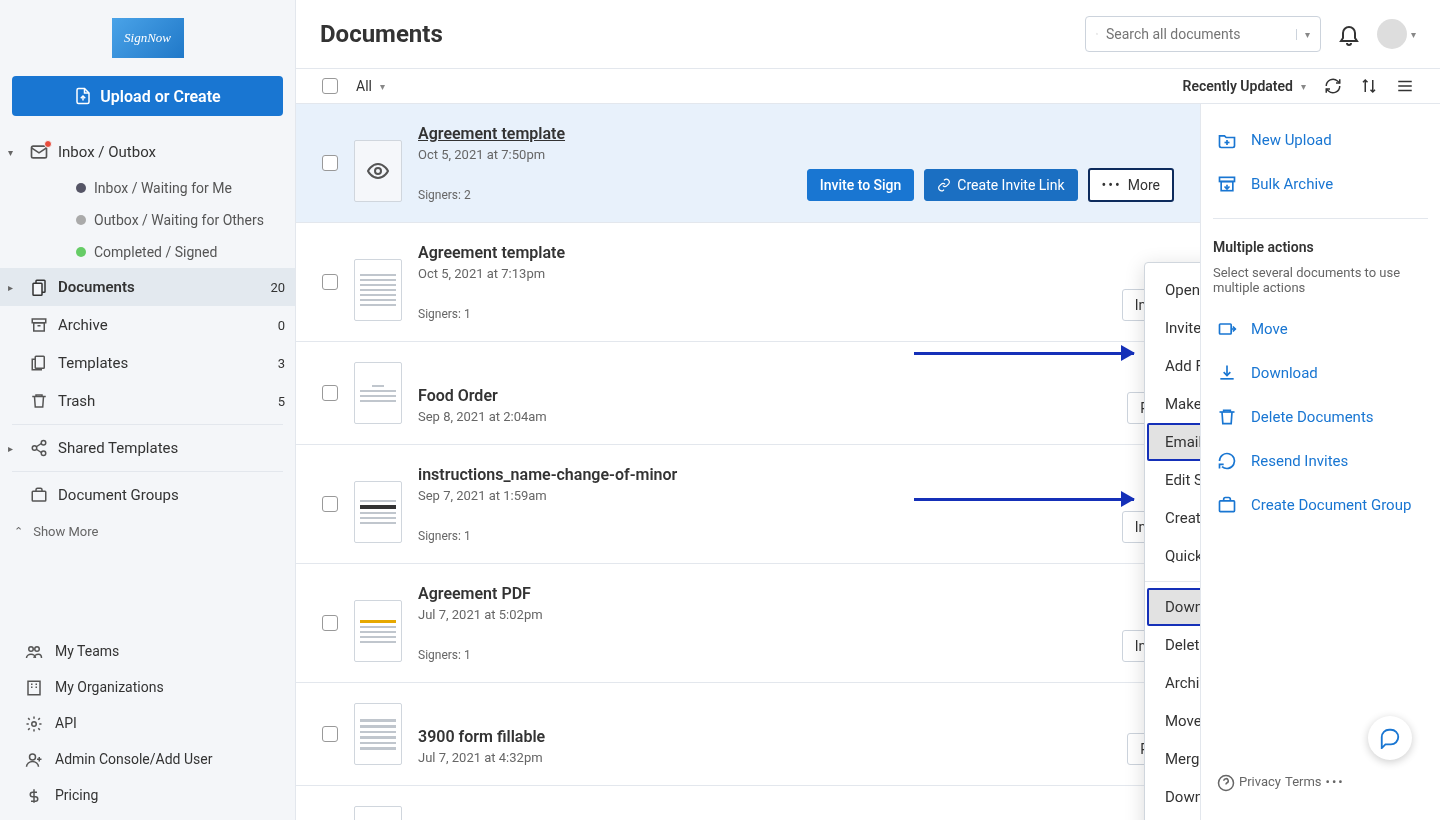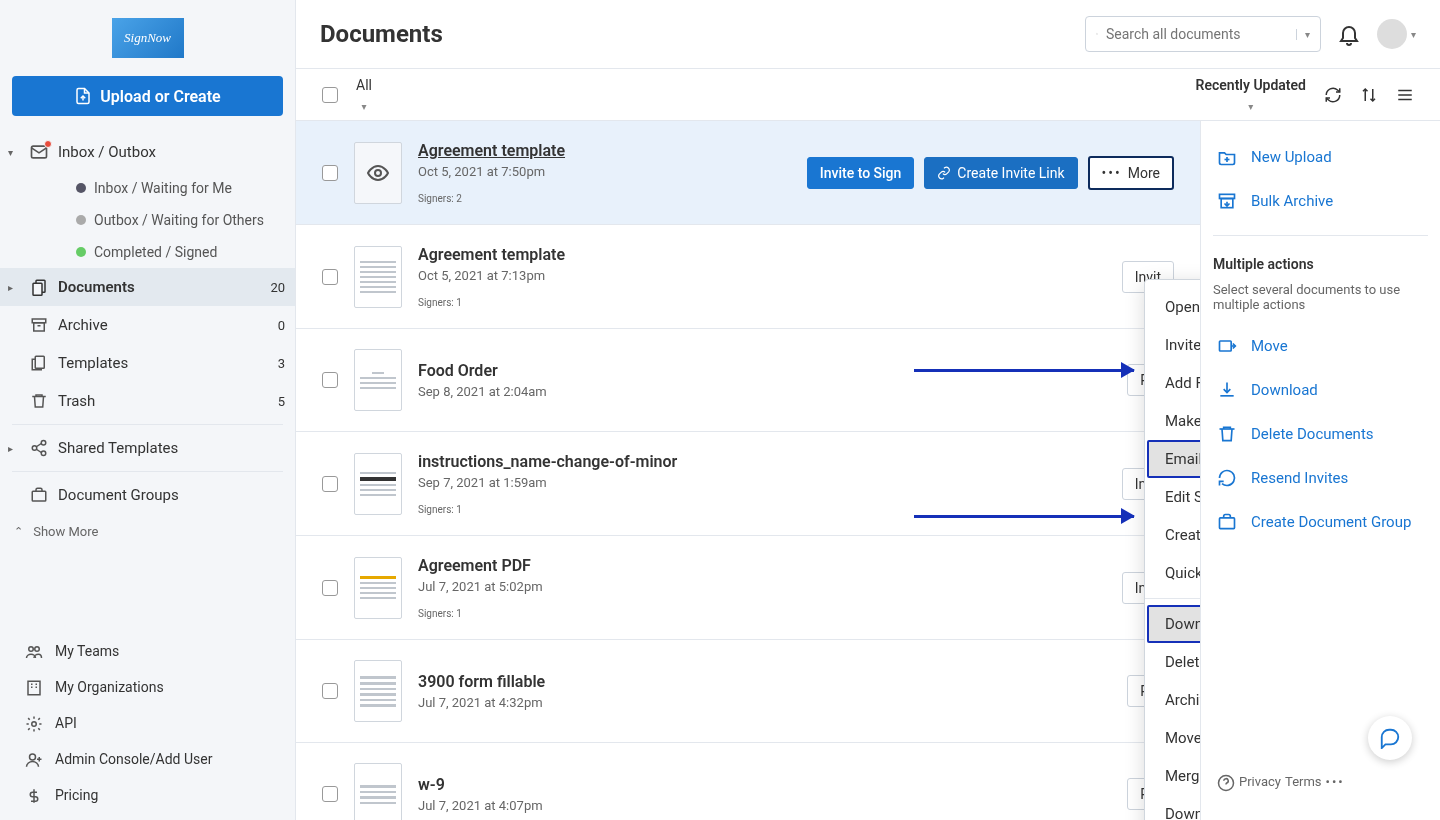--- a/index.html
+++ b/index.html
@@ -33,47 +33,47 @@
 .page-title { font-size: 24px; font-weight: 700; flex: 1; }
 .searchbox { display: flex; align-items: center; border: 1px solid #ccd3dc; border-radius: 4px; height: 36px; width: 236px; padding: 0 10px; gap: 8px; color: #888; }
 .searchbox input { border: none; outline: none; flex: 1; font-size: 14px; }
 .searchbox .caret { border-left: 1px solid #ccd3dc; padding-left: 8px; margin-left: 4px; color: #888; font-size: 10px; }
 .bell { width: 24px; height: 24px; color: #333; cursor: pointer; }
 .avatar { width: 30px; height: 30px; background: #ddd; border-radius: 50%; cursor: pointer; }
 .avatar-wrap { display: flex; align-items: center; gap: 4px; }
 
 .toolbar { display: flex; align-items: center; padding: 8px 26px; border-top: 1px solid #e3e7ed; border-bottom: 1px solid #e3e7ed; gap: 18px; }
 .chk { width: 16px; height: 16px; border: 1.5px solid #999; border-radius: 3px; background: #fff; cursor: pointer; }
-.dropdown-pill { display: flex; align-items: center; gap: 8px; cursor: pointer; font-size: 14px; color: #333; flex-direction: column; }
+.dropdown-pill { display: flex; align-items: center; gap: 8px; cursor: pointer; font-size: 14px; color: #333; }
 .toolbar .spacer { flex: 1; }
 .tool-icon { width: 18px; height: 18px; color: #333; cursor: pointer; }
 
 .content-row { flex: 1; display: flex; min-height: 0; }
 .doclist { flex: 1; overflow: hidden; position: relative; }
 .rightpanel { width: 240px; border-left: 1px solid #e3e7ed; padding: 16px 12px; display: flex; flex-direction: column; gap: 4px; }
 .rp-link { display: flex; align-items: center; gap: 14px; color: #1976d2; padding: 10px 4px; font-size: 15px; cursor: pointer; }
 .rp-link svg { width: 20px; height: 20px; }
 .rp-hr { border: none; border-top: 1px solid #e3e7ed; margin: 10px 0; }
 .rp-title { font-size: 14px; font-weight: 600; margin-top: 6px; }
 .rp-desc { font-size: 13px; color: #666; margin: 6px 0 10px 0; }
 .footer-links { margin-top: auto; display: flex; gap: 4px; color: #666; font-size: 13px; padding: 12px 4px; }
 .footer-links svg { width: 18px; height: 18px; }
 
-.docitem { display: flex; align-items: center; padding: 20px 26px; border-bottom: 1px solid #e3e7ed; gap: 16px; position: relative; }
+.docitem { display: flex; align-items: flex-end; padding: 20px 26px; border-bottom: 1px solid #e3e7ed; gap: 16px; position: relative; }
 .docitem.selected { background: #e8f1fb; }
 .docitem .thumb { width: 48px; height: 62px; border: 1px solid #d0d6dd; background: #fff; border-radius: 2px; display: flex; align-items: center; justify-content: center; position: relative; overflow: hidden; }
 .thumb.preview-eye { background: #f5f7fa; }
 .thumb.preview-eye svg { width: 24px; height: 24px; color: #555; }
 .thumb-lines { width: 80%; display: flex; flex-direction: column; gap: 3px; }
 .thumb-lines span { height: 2px; background: #c0c6cd; display: block; }
 .docinfo { flex: 1; min-width: 0; }
 .doc-title { font-weight: 600; font-size: 16px; color: #333; text-decoration: none; }
 .docitem.selected .doc-title { text-decoration: underline; }
 .doc-date { color: #666; font-size: 13px; margin-top: 4px; }
-.doc-signers { color: #666; font-size: 10px; margin-top: 14px; }
+.doc-signers { color: #666; font-size: 12px; margin-top: 26px; }
 .doc-actions { display: flex; gap: 10px; align-items: center; }
 .btn { border: 1px solid #ccd3dc; background: #fff; border-radius: 3px; padding: 7px 12px; font-size: 14px; cursor: pointer; display: inline-flex; align-items: center; gap: 6px; color: #333; }
 .btn.primary { background: #1976d2; border-color: #1976d2; color: #fff; font-weight: 500; }
 .btn.dark { background: #1b6fc2; border-color: #1b6fc2; color: #fff; }
 .btn.more-active { border: 2px solid #0d2b5c; }
 .btn svg { width: 14px; height: 14px; }
 
 .dropdown-menu { position: absolute; top: 158px; left: 848px; width: 312px; background: #fff; border: 1px solid #d0d6dd; border-radius: 4px; box-shadow: 0 4px 20px rgba(0,0,0,0.15); padding: 8px 0; z-index: 100; }
 .menu-item { padding: 8px 16px; font-size: 15px; cursor: pointer; color: #333; border: 2px solid transparent; margin: 0 2px; border-radius: 2px; }
 .menu-item.highlighted { border-color: #1530b8; background: #e2e2e2; }

